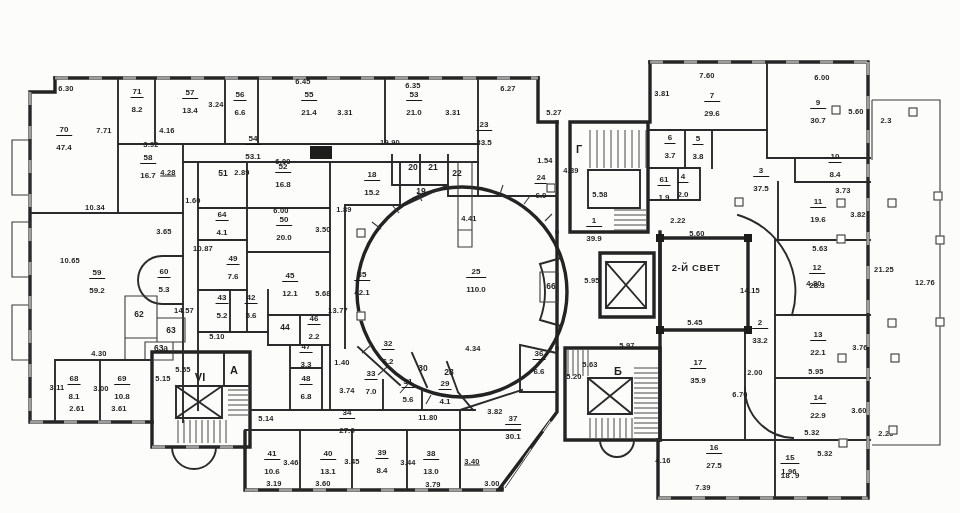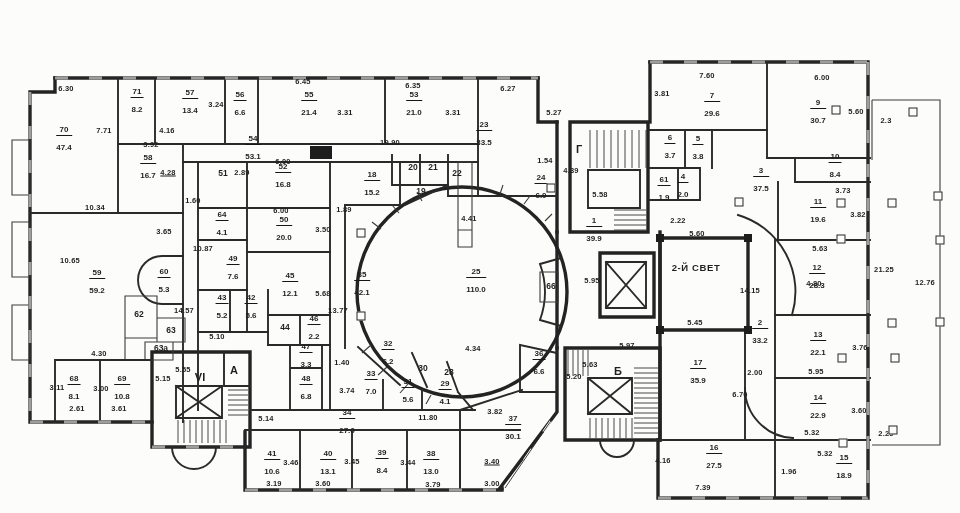--- a/index.html
+++ b/index.html
@@ -410,21 +410,21 @@
         <span class="ra">35.9</span>
       </div>
       <div class="room" style="left: 818px; top: 407px;">
         <span class="rn">14</span>
         <span class="ra">22.9</span>
       </div>
       <div class="room" style="left: 714px; top: 457px;">
         <span class="rn">16</span>
         <span class="ra">27.5</span>
       </div>
-      <div class="room" style="left: 844px; top: 467px;">
+      <div class="room" style="left: 790px; top: 467px; font-family: Liberation Mono, monospace;">
         <span class="rn">15</span>
         <span class="ra">18.9</span>
       </div>
       <div class="cell" style="left: 223px; top: 173px;">51</div>
       <div class="cell" style="left: 405px; top: 167px; margin-left: 8px;">20</div>
       <div class="cell" style="left: 433px; top: 167px;">21</div>
       <div class="cell" style="left: 457px; top: 173px;">22</div>
       <div class="cell" style="left: 421px; top: 191px;">19</div>
       <div class="cell" style="left: 423px; top: 368px;">30</div>
       <div class="cell" style="left: 449px; top: 372px;">28</div>
@@ -502,21 +502,21 @@
       <div class="dim" style="left: 217px; top: 336px;">5.10</div>
       <div class="dim" style="left: 342px; top: 362px;">1.40</div>
       <div class="dim v" style="left: 347px; top: 390px;">3.74</div>
       <div class="dim" style="left: 399px; top: 417px; margin-left: 29px;">11.80</div>
       <div class="dim" style="left: 274px; top: 483px;">3.19</div>
       <div class="dim v" style="left: 291px; top: 462px;">3.46</div>
       <div class="dim" style="left: 323px; top: 483px;">3.60</div>
       <div class="dim v" style="left: 352px; top: 461px;">3.45</div>
       <div class="dim v" style="left: 408px; top: 462px;">3.44</div>
       <div class="dim" style="left: 433px; top: 484px;">3.79</div>
-      <div class="dim v" style="left: 492px; top: 461px; text-decoration: underline;">3.40</div>
+      <div class="dim v" style="left: 472px; top: 461px; text-decoration: underline;">3.40</div>
       <div class="dim" style="left: 492px; top: 483px;">3.00</div>
       <div class="dim v" style="left: 495px; top: 411px;">3.82</div>
       <div class="dim v" style="left: 473px; top: 348px;">4.34</div>
       <div class="dim v" style="left: 574px; top: 376px;">5.20</div>
       <div class="dim" style="left: 590px; top: 364px;">5.63</div>
       <div class="zone" style="left: 579px; top: 149px;">Г</div>
       <div class="zone" style="left: 618px; top: 371px;">Б</div>
       <div class="zone" style="left: 200px; top: 377px;">VI</div>
       <div class="zone" style="left: 234px; top: 370px;">А</div>
       <div class="zone wide" style="left: 696px; top: 267px;">2-Й СВЕТ</div>

